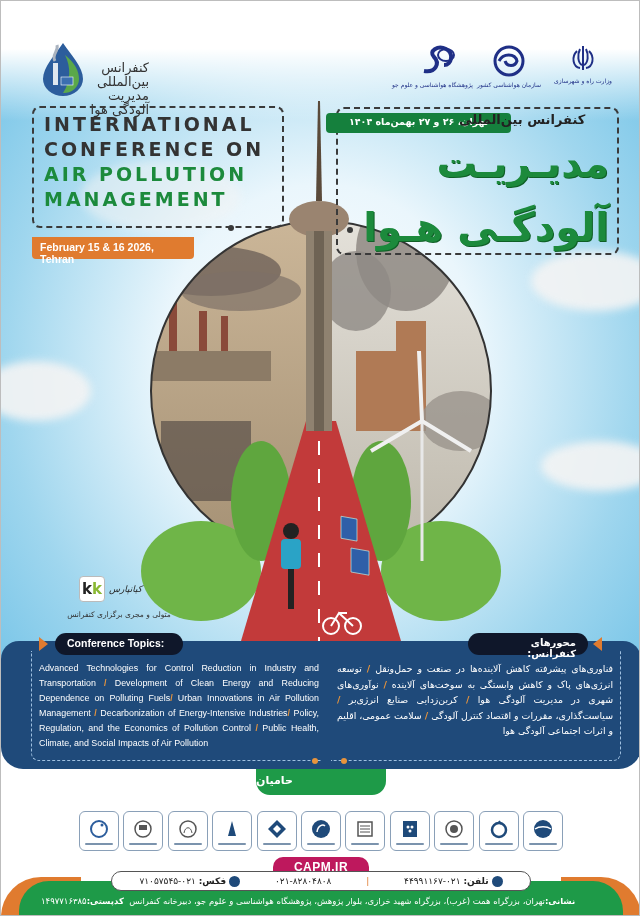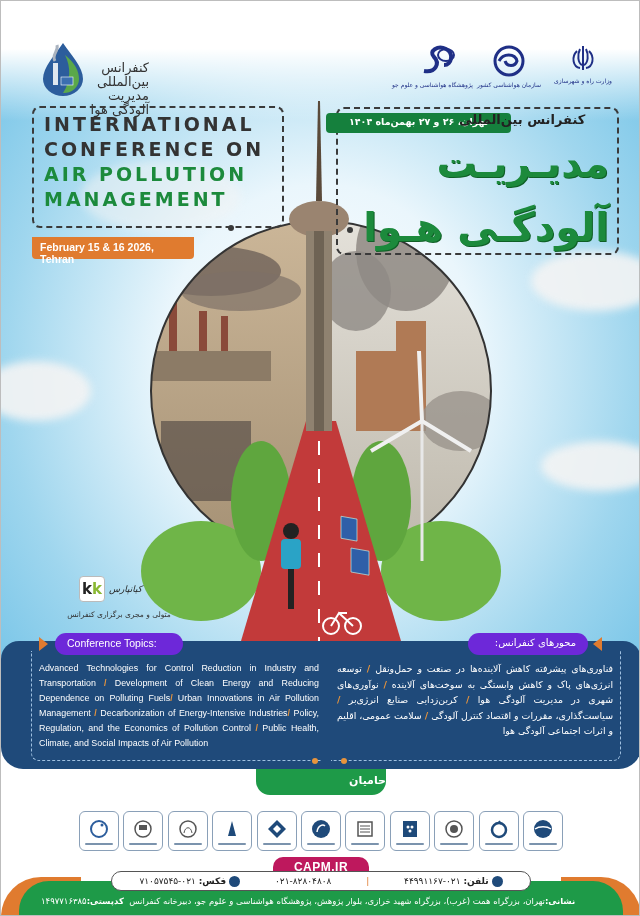--- a/index.html
+++ b/index.html
@@ -70,34 +70,34 @@
   .org-role { font-size: 7.5px; color: #333; direction: rtl; margin-top: 8px; }
 
   
   .panel {
     position: absolute; left: 0; top: 640px; width: 640px; height: 128px;
     background: #1f4a7a; border-radius: 18px 18px 22px 22px;
   }
   .panel-inner-l { position: absolute; left: 30px; top: 650px; width: 290px; height: 110px; border-left: 1.5px dashed #9fc0e0; border-bottom: 1.5px dashed #9fc0e0; border-radius: 0 0 0 8px; }
   .panel-inner-r { position: absolute; left: 330px; top: 650px; width: 290px; height: 110px; border-right: 1.5px dashed #9fc0e0; border-bottom: 1.5px dashed #9fc0e0; border-radius: 0 0 8px 0; }
   .pill {
-    position: absolute; height: 22px; background: #6d28d9; color: #fff; font-weight: normal;
+    position: absolute; height: 22px; background: #0f172a; color: #fff; font-weight: bold;
     border-radius: 11px; font-size: 10.5px; padding: 4px 12px; font-family: "Liberation Sans", sans-serif;
   }
   .tri-l { position: absolute; width: 0; height: 0; border-top: 7px solid transparent; border-bottom: 7px solid transparent; border-left: 9px solid #e07b2f; }
   .tri-r { position: absolute; width: 0; height: 0; border-top: 7px solid transparent; border-bottom: 7px solid transparent; border-right: 9px solid #e07b2f; }
   .topics-en { position: absolute; left: 38px; top: 660px; width: 280px; color: #fff; font-size: 8.9px; line-height: 15px; font-family: "Liberation Sans", sans-serif; text-align: justify; }
   .topics-fa { position: absolute; left: 336px; top: 660px; width: 276px; color: #fff; font-size: 9.4px; line-height: 15.5px; direction: rtl; text-align: justify; }
   .slash { color: #e8943c; font-weight: bold; }
   .odot { position: absolute; width: 6px; height: 6px; border-radius: 50%; background: #e8943c; }
 
   
   .sponsor-tab {
     position: absolute; left: 255px; top: 768px; width: 130px; height: 26px; background: #1e9a48;
-    border-radius: 0 0 14px 14px; color: #fff; font-weight: bold; font-size: 11px; text-align: right; line-height: 24px; direction: rtl;
+    border-radius: 0 0 14px 14px; color: #fff; font-weight: bold; font-size: 11px; text-align: left; line-height: 24px; direction: rtl;
   }
   .sponsors { position: absolute; left: 78px; top: 810px; width: 484px; height: 40px; display: flex; justify-content: space-between; }
   .sponsor { width: 40px; height: 40px; border: 1px solid #8aa0b8; border-radius: 6px; background: #fff; display: flex; flex-direction: column; align-items: center; justify-content: center; }
   .sponsor svg { width: 22px; height: 22px; }
   .sponsor .sl { width: 28px; height: 2px; background: #7b93ad; margin-top: 3px; border-radius: 1px; }
 
   
   .web-tab { position: absolute; left: 272px; top: 856px; width: 96px; height: 20px; background: #be185d; border-radius: 10px 10px 0 0; color: #fff; font-weight: bold; font-size: 12px; text-align: center; line-height: 20px; font-family: "Liberation Sans", sans-serif; letter-spacing: .5px; }
   .footer-orange-l { position: absolute; left: 0; top: 876px; width: 80px; height: 40px; background: #e07b2f; border-radius: 40px 0 0 0; }
   .footer-orange-r { position: absolute; left: 560px; top: 876px; width: 80px; height: 40px; background: #e07b2f; border-radius: 0 40px 0 0; }

